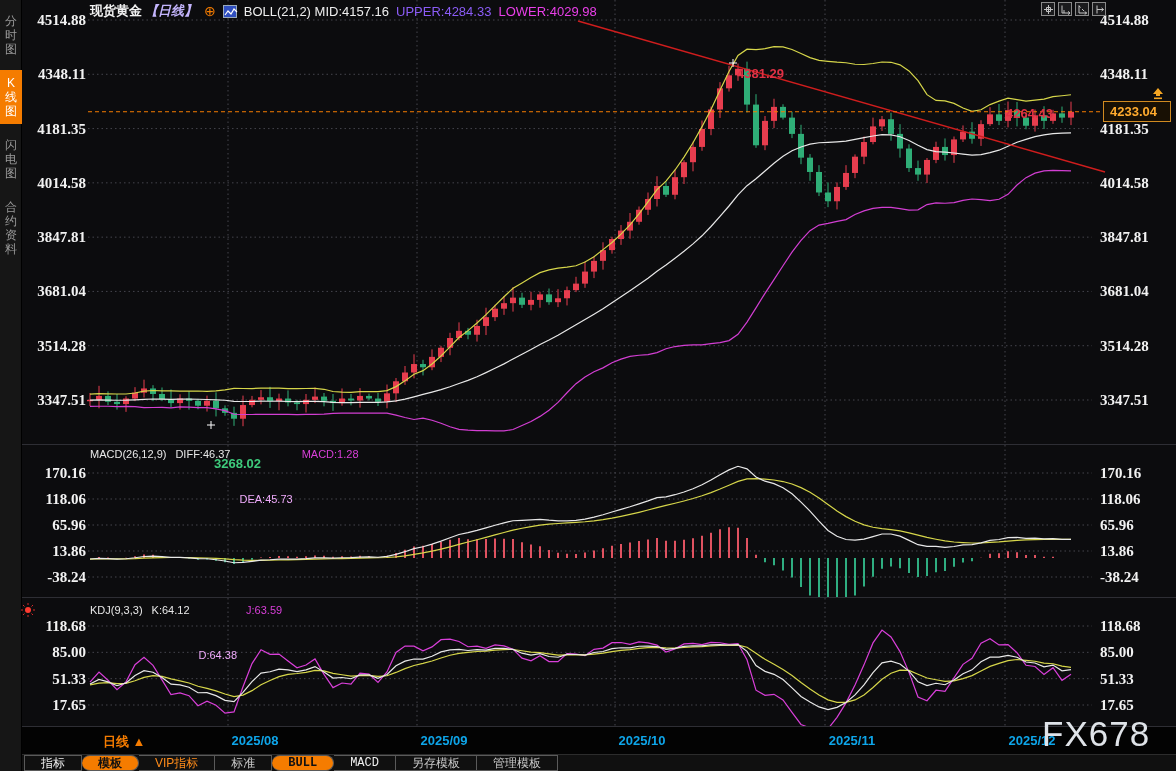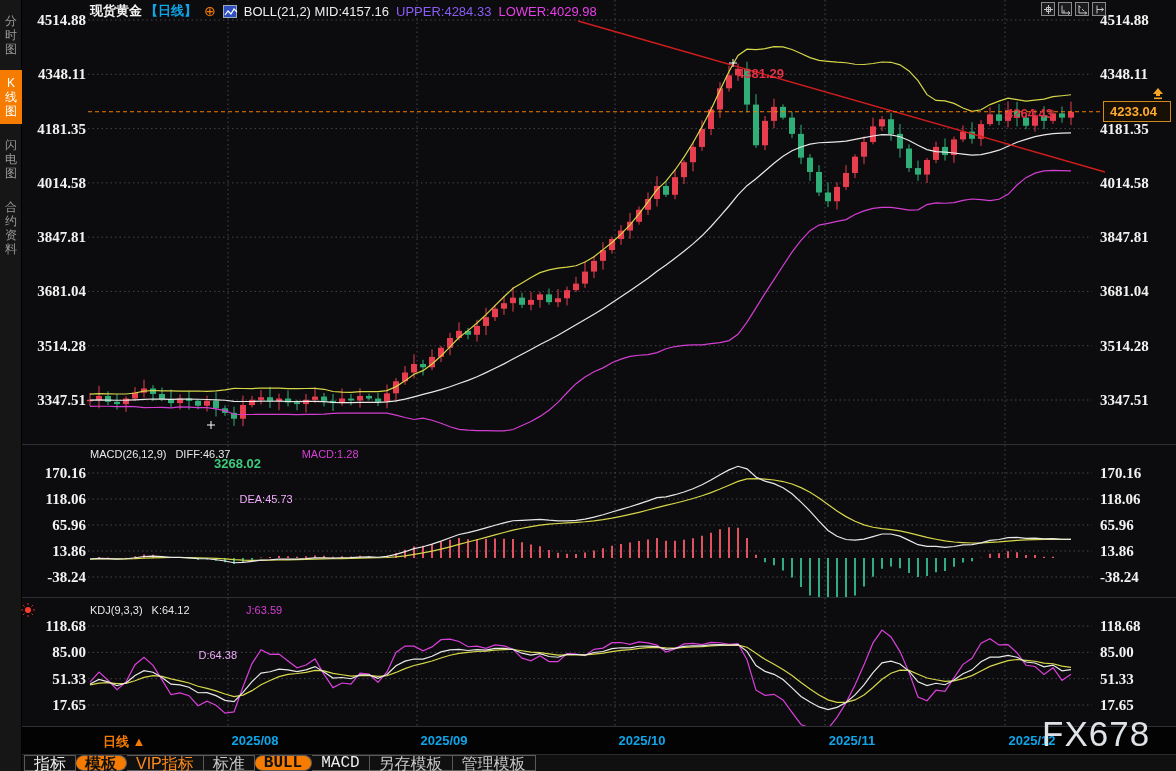--- a/index.html
+++ b/index.html
@@ -9,21 +9,21 @@
   svg.panel { position:absolute; left:0; display:block; }
   
   #sidebar { position:absolute; left:0; top:0; width:22px; height:771px; background:#161616; border-right:1px solid #000; z-index:30; }
   .side-item { width:22px; text-align:center; color:#9a9a9a; font-size:12px; line-height:14px;
                padding:6px 0; margin-top:8px; white-space:pre-line; cursor:pointer; }
   .side-item.active { background:#f57c00; color:#fff; }
   
   #header { position:absolute; left:90px; top:2px; height:18px; display:flex; align-items:center; gap:7px;
             font-size:13px; z-index:40; white-space:nowrap; }
   .t-sym { color:#f2f2f2; font-weight:700; }
-  .t-per { color:#0ea5e9; font-weight:700; }
+  .t-per { color:#c4b5fd; font-weight:700;font-style:italic; }
   .t-plus { color:#f57c00; font-size:14px; }
   .mini-chart-icon { width:14px; height:13px; background:#2f4fc0; border:1px solid #9ab; display:inline-block; position:relative; }
   .mini-chart-icon svg { position:absolute; left:0; top:0; }
   .t-mid { color:#eee; } .t-upper { color:#8b5cf6; } .t-lower { color:#e93fe9; }
   
   #tr-icons { position:absolute; right:70px; top:2px; display:flex; gap:3px; z-index:40; }
   .tr-btn { width:14px; height:14px; border:1px solid #8a8a8a; background:#1b1b1d; display:flex; align-items:center; justify-content:center; cursor:pointer; }
   .tr-btn svg { display:block; }
   
   .ylab { position:absolute; font-size:15px; font-weight:700; color:#f2f2f2; z-index:10;font-family:Liberation Serif, serif; }
@@ -40,21 +40,21 @@
                display:flex; align-items:center; padding-left:6px; }
   #price-arrow { position:absolute; left:1151px; top:86px; z-index:46; }
   
   #alert-dot { position:absolute; left:20px; top:602px; z-index:31; }
   
   #date-row { position:absolute; left:0; top:727px; width:1176px; height:27px; background:#030303; z-index:25; }
   .month-lab { position:absolute; top:6px; font-size:13px; font-weight:700; color:#0ea5e9; transform:translateX(-50%); }
   #period-lab { position:absolute; left:103px; top:6px; color:#f57c00; font-weight:700; font-size:13px; }
   #tab-row { position:absolute; left:0; top:754px; width:1176px; height:17px; background:#101010; border-top:1px solid #2c2c2c;
              display:flex; align-items:stretch; padding-left:24px; z-index:25; }
-  .tab { border:1px solid #5a5a5a; border-left-width:0; padding:0 9px; font-size:16px; line-height:15px;
+  .tab { border:1px solid #5a5a5a; border-left-width:0; padding:0 16px; font-size:12px; line-height:15px;
          color:#c8c8c8; cursor:pointer; white-space:nowrap; }
   .tab:first-child { border-left-width:1px; }
   .tab.white { color:#eee; }
   .tab.orange-text { color:#ff8c1a; }
   .tab.active { background:#f57c00; color:#111; font-weight:700;border-radius:8px; }
   .tab.mono { font-family:"Liberation Mono", monospace; }
   
   #watermark { position:absolute; left:1042px; top:714px; font-size:35px; color:#dfe3e8; letter-spacing:1px; z-index:28; }
   .divider { position:absolute; left:0; width:1176px; height:1px; background:#2e2e34; z-index:5; }
 </style>

